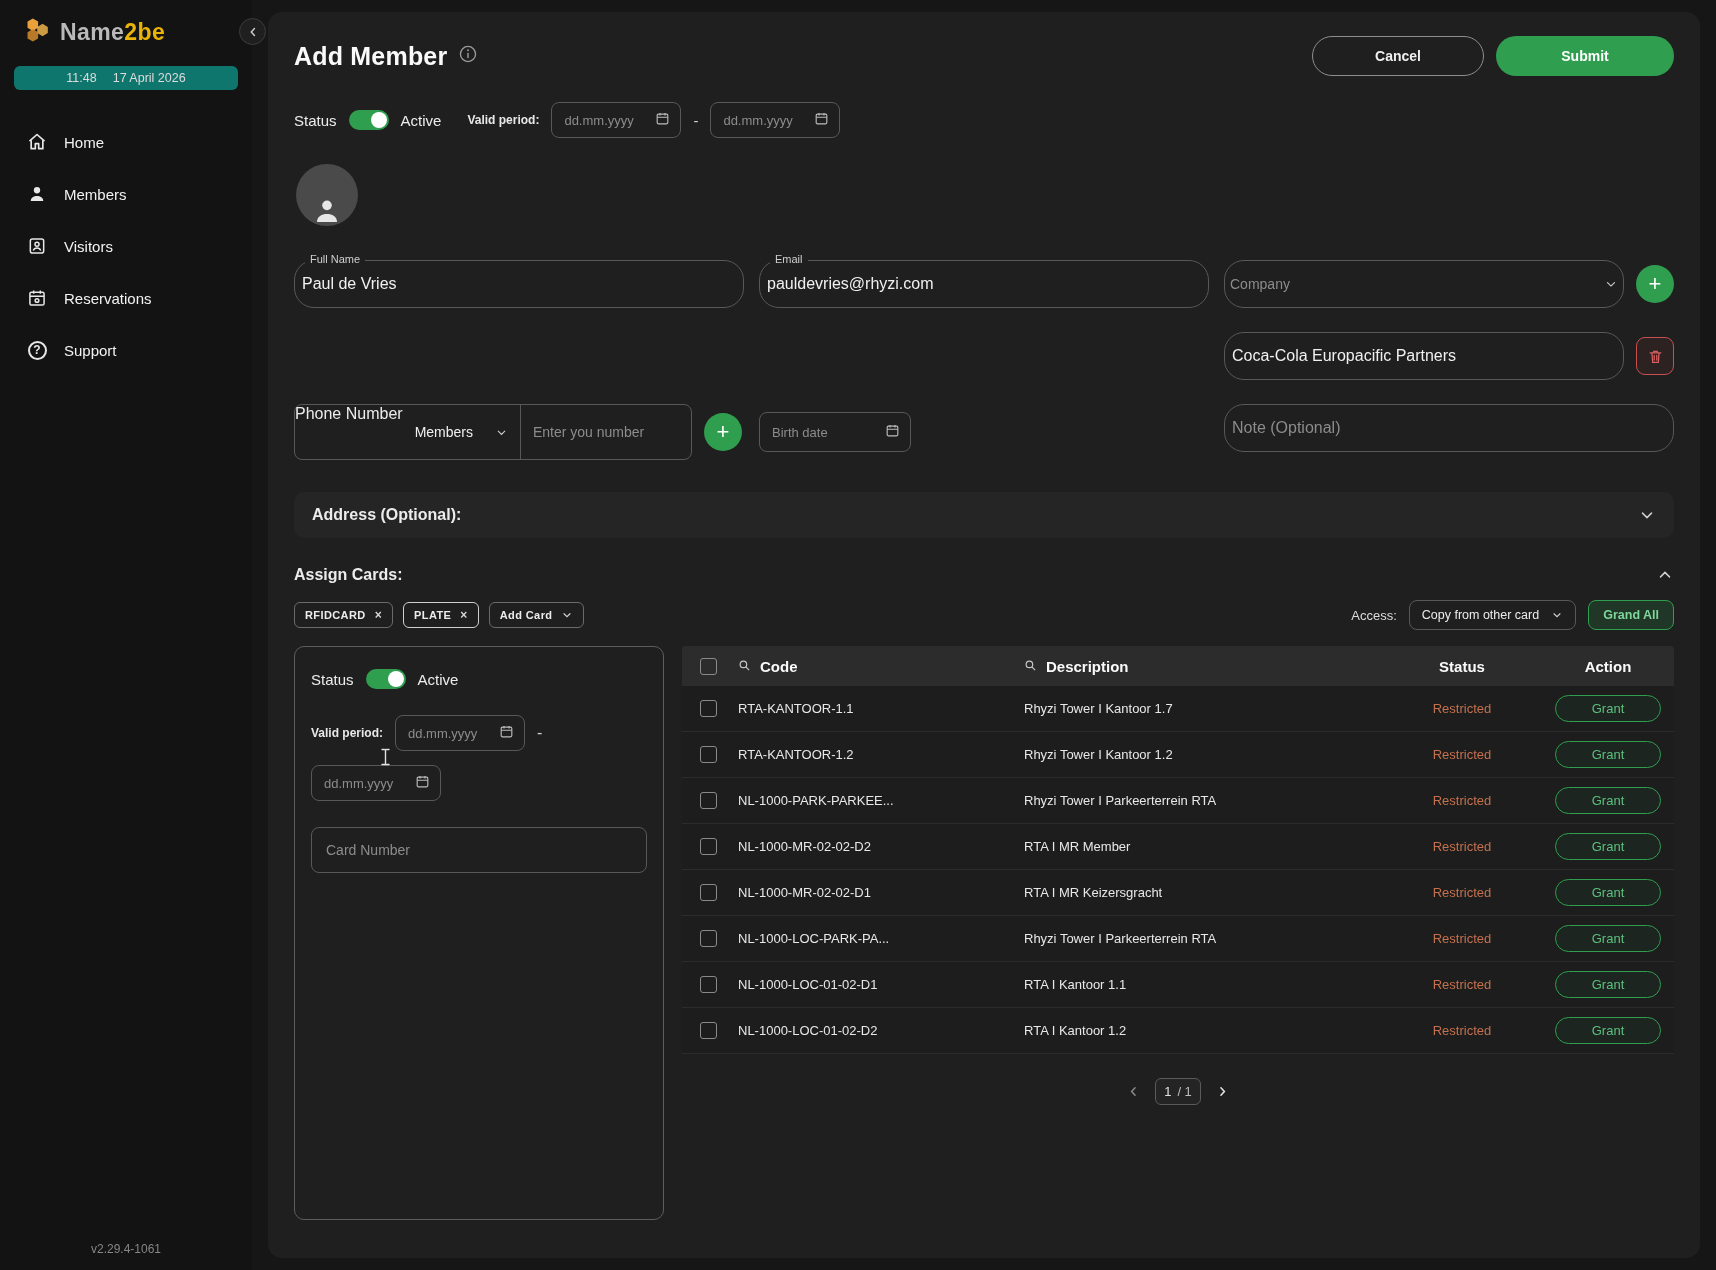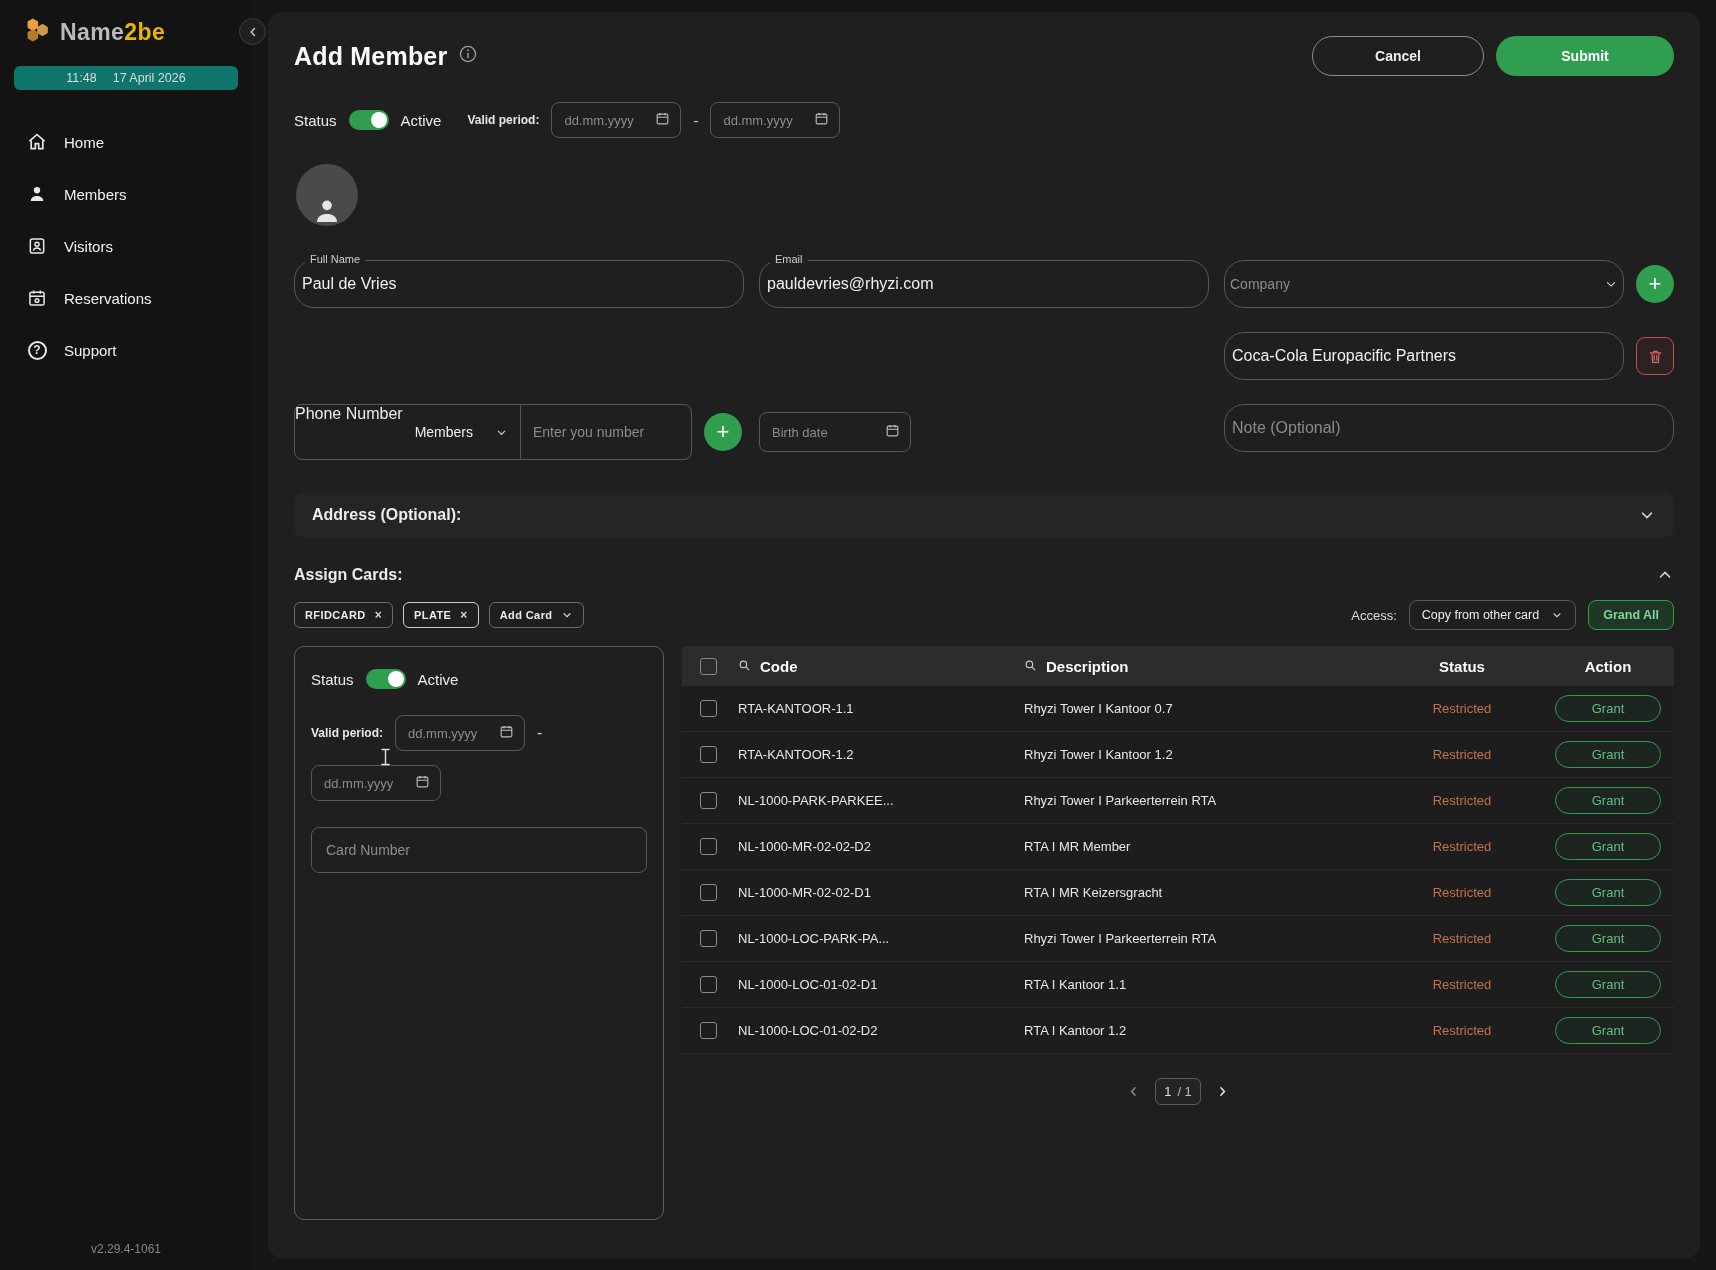--- a/index.html
+++ b/index.html
@@ -438,21 +438,21 @@
             </div>
             <div class="head-cell head-center">Status</div>
             <div class="head-cell head-center">Action</div>
           </div>
 
           <div class="t-row">
             <div class="cell-cb">
                 <span class="cb"></span>
               </div>
             <div>RTA-KANTOOR-1.1</div>
-            <div>Rhyzi Tower I Kantoor 0.7</div>
+            <div>Rhyzi Tower I Kantoor 1.7</div>
             <div class="cell-status">Restricted</div>
             <div class="cell-action">
                 <button class="grant-btn">Grant</button>
               </div>
           </div>
           <div class="t-row">
             <div class="cell-cb">
                 <span class="cb"></span>
               </div>
             <div>RTA-KANTOOR-1.2</div>

